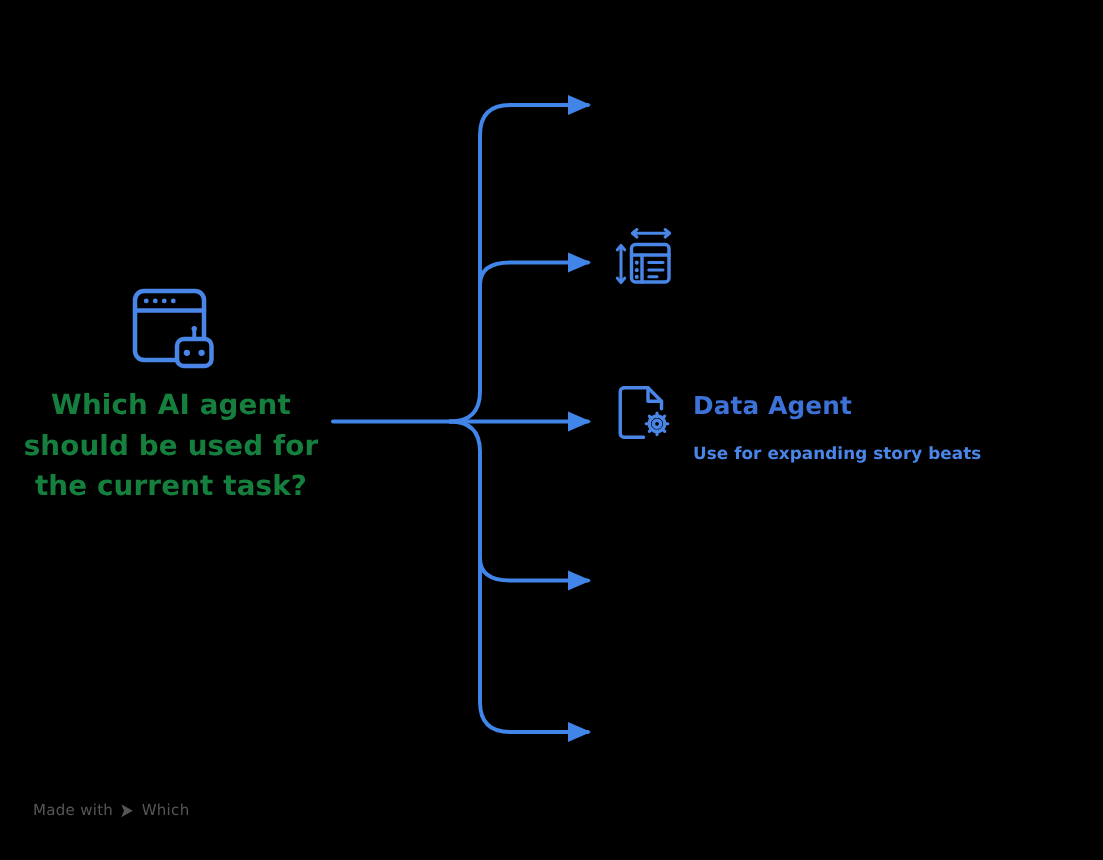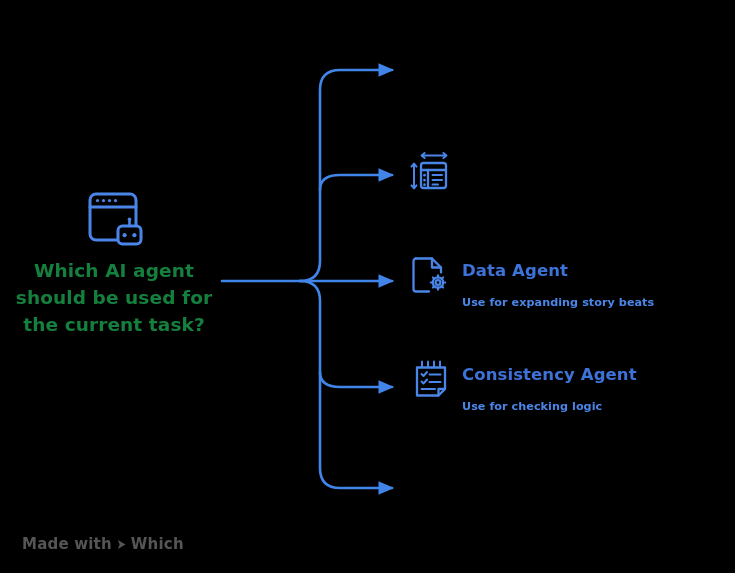--- a/index.html
+++ b/index.html
@@ -100,22 +100,22 @@
   #watermark {
     position: absolute;
     left: 22px;
     top: 535px;
     display: flex;
     align-items: center;
     gap: 4px;
     opacity: 0.62;
   }
   #watermark .wm-text {
-    font-size: 15px;
-    font-weight: bold;
+    font-size: 10px;
+    font-weight: normal;
     color: #8a8a8a;
     letter-spacing: 0.2px;
   }
   #watermark .wm-logo {
     width: 11px;
     height: 11px;
   }
 </style>
 </head>
 <body>
@@ -205,42 +205,20 @@
         <line x1="24.9" y1="23.4" x2="26.5" y2="25"></line>
         <line x1="33.5" y1="32" x2="35.1" y2="33.6"></line>
         <line x1="35.1" y1="23.4" x2="33.5" y2="25"></line>
         <line x1="26.5" y1="32" x2="24.9" y2="33.6"></line>
       </g>
     </svg>
     <div class="branch-title">Data Agent</div>
     <div class="branch-sub">Use for expanding story beats</div>
   </div>
 
-  <div class="branch" id="branch-3">
-    <svg class="branch-icon" viewBox="0 0 46 46" fill="none" stroke="#4a86e8" stroke-width="2.3" stroke-linecap="round" stroke-linejoin="round">
-
-      <g stroke-width="2">
-        <line x1="14" y1="3.5" x2="14" y2="8.5"></line>
-        <line x1="20" y1="3.5" x2="20" y2="8.5"></line>
-        <line x1="26" y1="3.5" x2="26" y2="8.5"></line>
-        <line x1="32" y1="3.5" x2="32" y2="8.5"></line>
-      </g>
-
-      <path d="M9 9.5 h28 v21.5 l-6.5 6.5 h-21.5 z"></path>
-      <path d="M37 31 h-6.5 v6.5"></path>
-
-      <path d="M13.5 16 l2 2 l3.5 -4" stroke-width="2"></path>
-      <line x1="21.5" y1="16.5" x2="32.5" y2="16.5" stroke-width="2"></line>
-      <path d="M13.5 23.5 l2 2 l3.5 -4" stroke-width="2"></path>
-      <line x1="21.5" y1="24" x2="32.5" y2="24" stroke-width="2"></line>
-      <line x1="13.5" y1="31" x2="27" y2="31" stroke-width="2"></line>
-    </svg>
-    <div class="branch-title">Consistency Agent</div>
-    <div class="branch-sub">Use for checking logic</div>
-  </div>
 
 
   <div id="watermark">
     <span class="wm-text">Made with</span>
     <svg class="wm-logo" viewBox="0 0 12 12">
       <path d="M2 1.2 L10.4 6 L2 10.8 L4 6 Z" fill="#8a8a8a"></path>
     </svg>
     <span class="wm-text">Which</span>
   </div>
 

